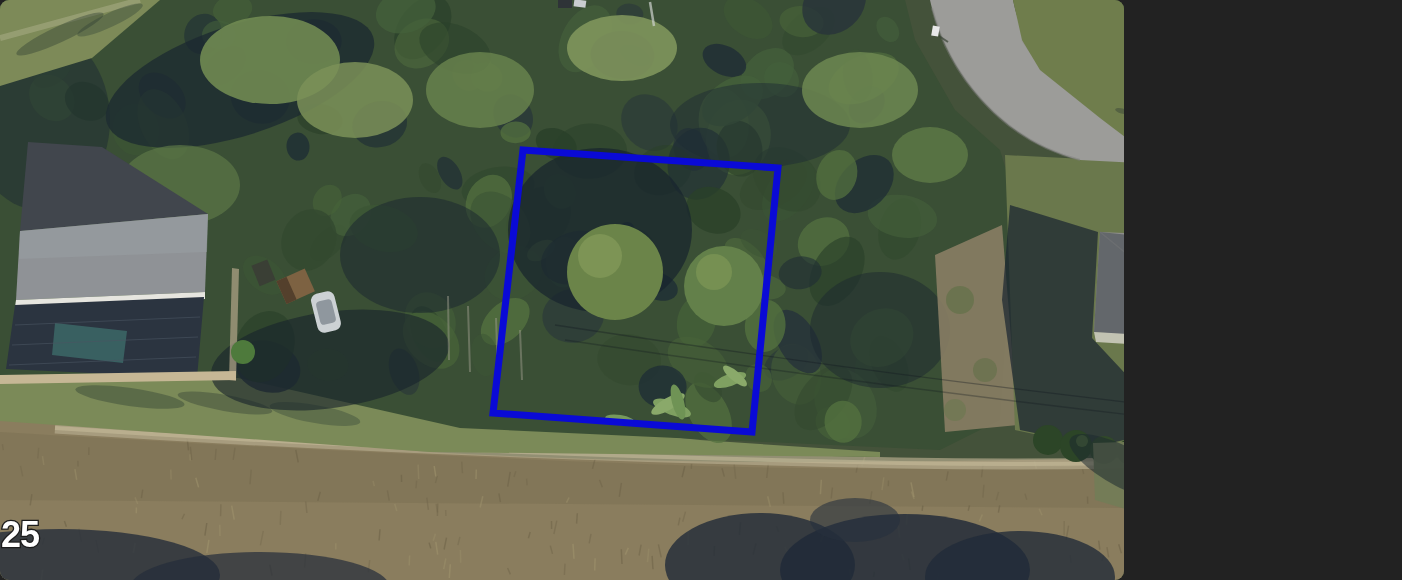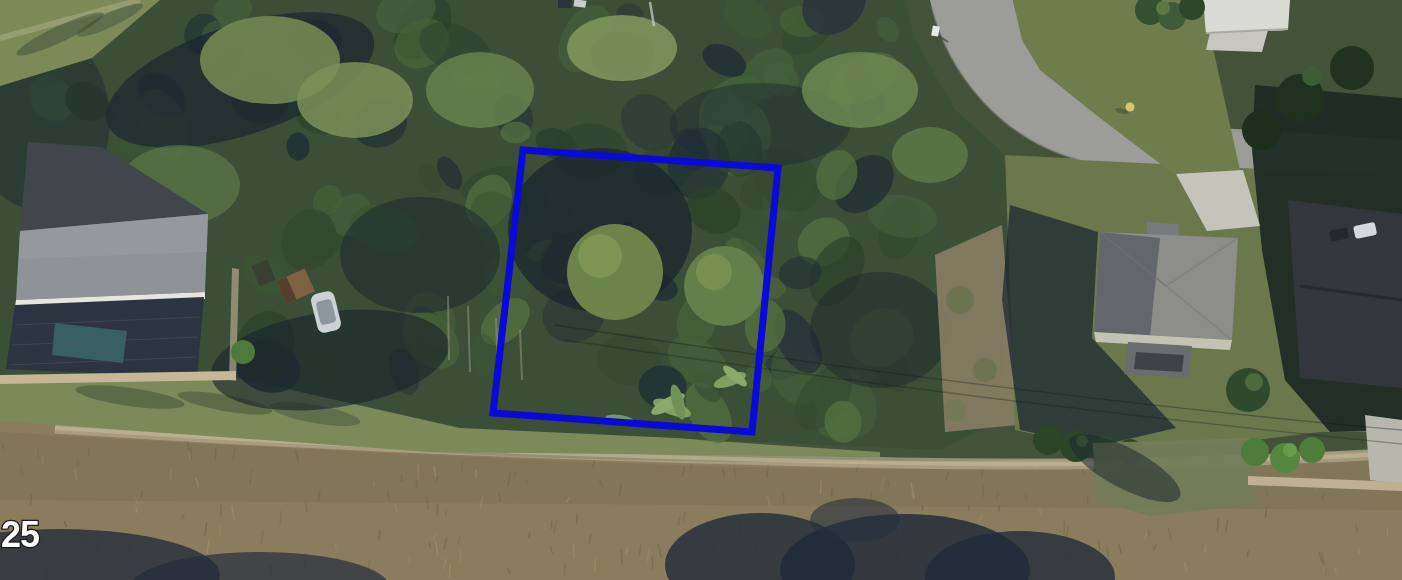--- a/index.html
+++ b/index.html
@@ -1,16 +1,16 @@
 <!DOCTYPE html>
 <html style="--parcel-color: #0a0ad6;"><head>
 <meta charset="utf-8">
 <style>
   html,body{margin:0;padding:0;background:#222;font-family:"Liberation Sans",sans-serif;}
-  .stage{position:relative;width:1402px;height:580px;overflow:hidden;background:#4a5539;}
+  .stage{position:relative;width:1124px;height:580px;overflow:hidden;background:#4a5539;border-radius:9px;}
   .stage svg{display:block;width:1402px;height:580px;}
   .parcel{fill:none;stroke:var(--parcel-color,#0a0ad6);stroke-width:7px;stroke-linejoin:miter;}
   .corner-label{font-family:"Liberation Sans",sans-serif;font-weight:bold;font-size:36px;
     fill:#ffffff;stroke:#1c1c1c;stroke-width:2.6px;paint-order:stroke;letter-spacing:-1px;}
 </style>
 </head>
 <body>
 
 <div class="stage">
 <svg viewBox="0 0 1402 580" preserveAspectRatio="none" role="img">

